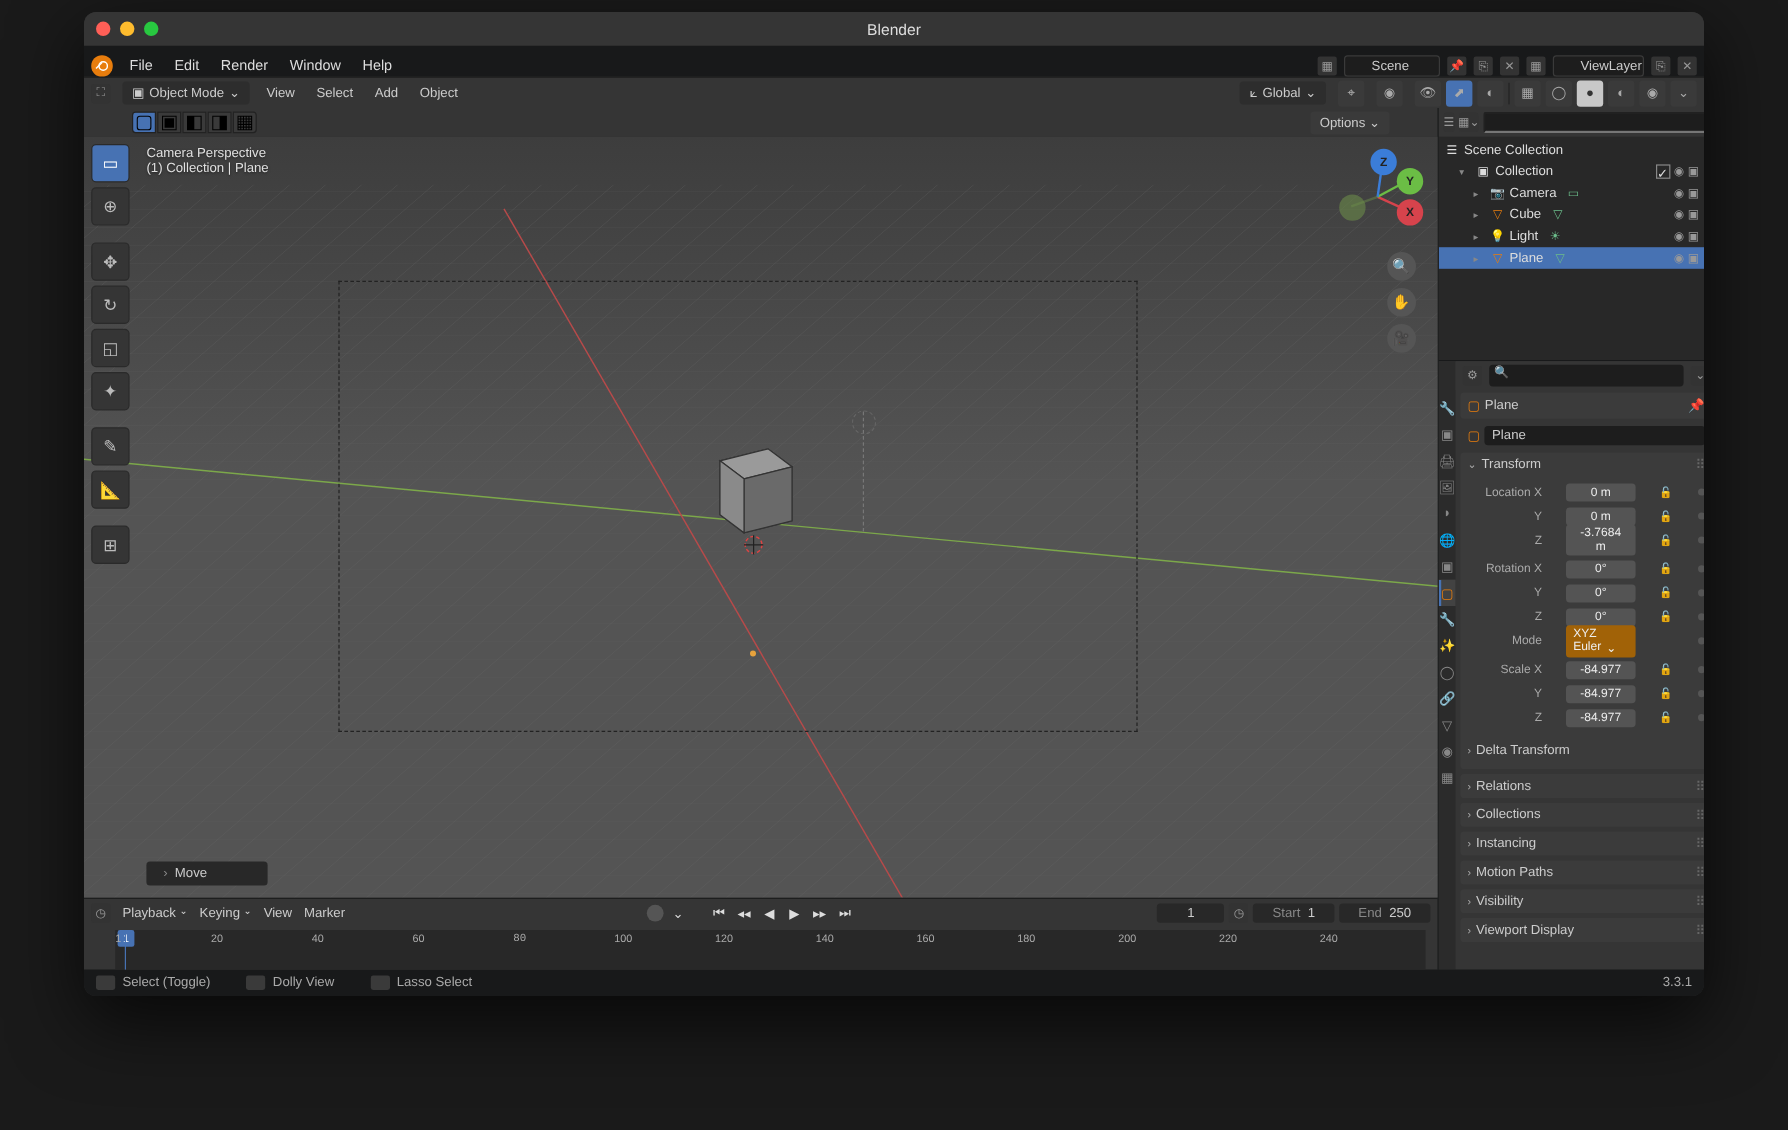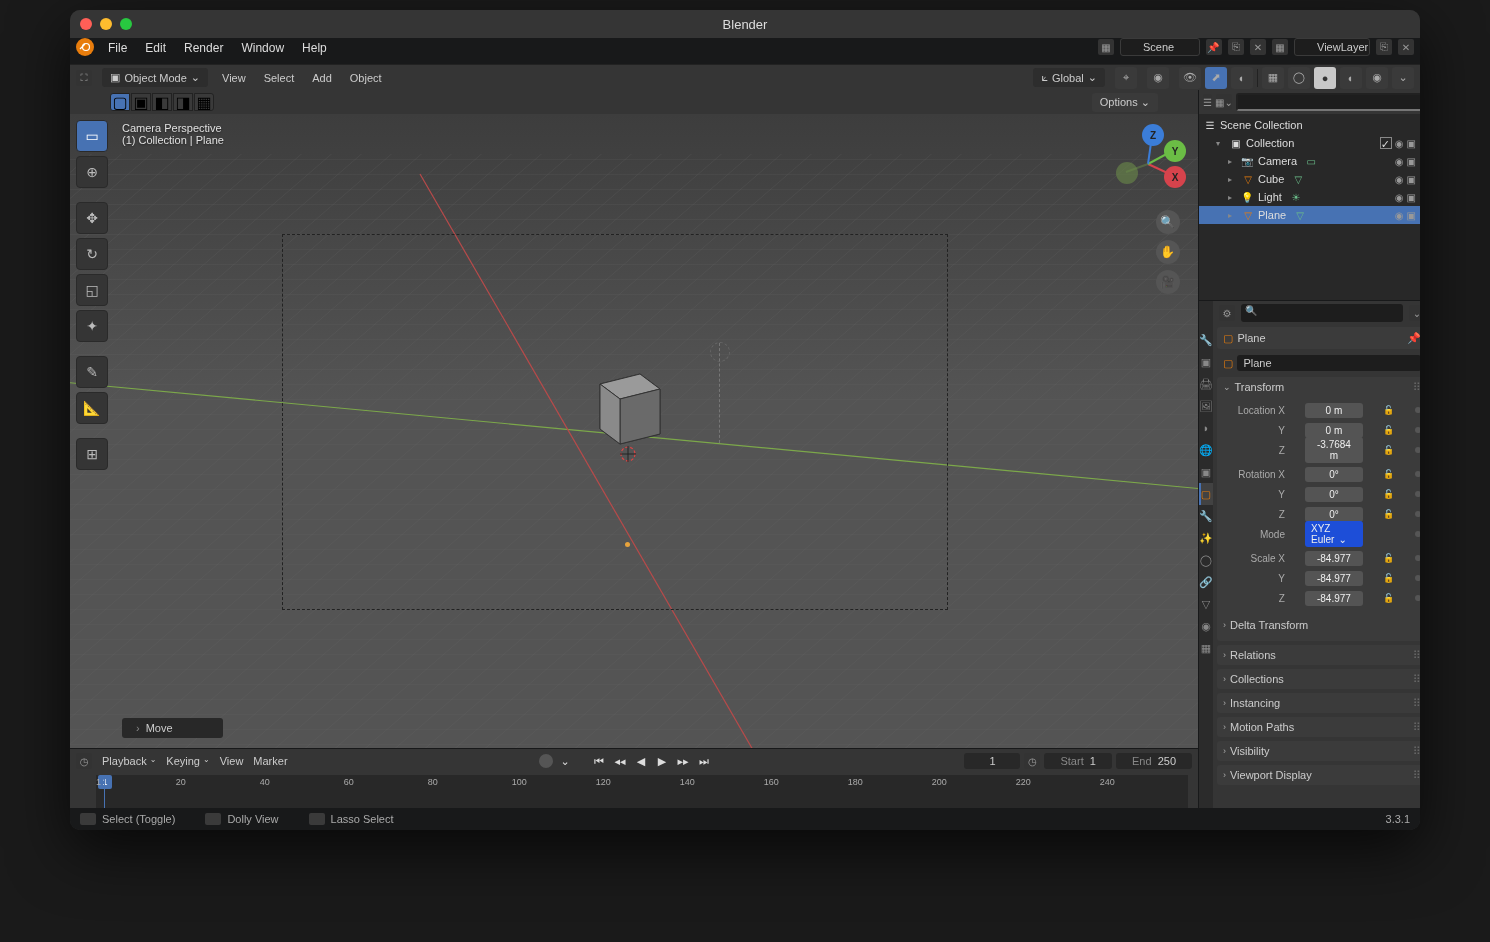--- a/index.html
+++ b/index.html
@@ -7,21 +7,21 @@
 .window { width:1350px; height:820px; margin:0 auto; background:#2b2b2b; border-radius:10px; overflow:hidden; box-shadow:0 20px 60px rgba(0,0,0,.7); display:flex; flex-direction:column; }
 
 
 .titlebar { height:28px; background:#353535; display:flex; align-items:center; padding:0 10px; position:relative; }
 .traffic { display:flex; gap:8px; }
 .traffic .dot { width:12px; height:12px; border-radius:50%; }
 .dot.red{background:#ff5f57}.dot.yellow{background:#febc2e}.dot.green{background:#28c840}
 .titlebar .title { position:absolute; left:50%; transform:translateX(-50%); color:#ddd; font-size:13px; }
 
 
-.menubar { height:26px; background:#18191a; display:flex; align-items:flex-start; padding:0 6px; color:#ddd; font-size:12px; gap:2px; }
+.menubar { height:26px; background:#18191a; display:flex; align-items:flex-end; padding:0 6px; color:#ddd; font-size:12px; gap:2px; }
 .blender-logo{width:18px;height:18px;background:#e87d0d;border-radius:50%;margin-right:4px;display:flex;align-items:center;justify-content:center;color:#fff;font-size:10px}
 .menu-item{padding:3px 8px;cursor:pointer}
 .workspace-tabs{display:flex;margin-left:12px;gap:0}
 .workspace-tab{padding:4px 10px;color:#bbb;font-size:11px;cursor:pointer;border-radius:4px 4px 0 0}
 .workspace-tab.active{background:#424242;color:#fff}
 .menubar-right{margin-left:auto;display:flex;gap:6px;align-items:center}
 .scene-box{background:#1d1d1d;border:1px solid #3a3a3a;padding:2px 22px;font-size:11px;color:#ccc;border-radius:3px;width:80px}
 .mini-icon{width:16px;height:16px;background:#333;border-radius:2px;display:flex;align-items:center;justify-content:center;color:#999;font-size:10px}
 
 
@@ -320,21 +320,21 @@
         </div>
         <div class="timeline-track">
           <div class="playhead" style="left:2px">
               <span>1</span>
             </div>
           <div style="position:absolute;left:8px;top:0;width:1px;height:100%;background:#4772b3"></div>
         <div class="tl-tick" style="left: 0px;">1</div>
             <div class="tl-tick" style="left: 79.8px;">20</div>
             <div class="tl-tick" style="left: 163.8px;">40</div>
             <div class="tl-tick" style="left: 247.8px;">60</div>
-            <div class="tl-tick" style="left: 331.8px;">80</div>
+            <div class="tl-tick" style="left: 331.8px; font-family: Liberation Mono, monospace;">80</div>
             <div class="tl-tick" style="left: 415.8px;">100</div>
             <div class="tl-tick" style="left: 499.8px;">120</div>
             <div class="tl-tick" style="left: 583.8px;">140</div>
             <div class="tl-tick" style="left: 667.8px;">160</div>
             <div class="tl-tick" style="left: 751.8px;">180</div>
             <div class="tl-tick" style="left: 835.8px;">200</div>
             <div class="tl-tick" style="left: 919.8px;">220</div>
             <div class="tl-tick" style="left: 1003.8px;">240</div>
           </div>
       </div>
@@ -487,21 +487,21 @@
                   <span class="prop-dot"></span>
                 </div>
               <div class="prop-row">
                   <div class="prop-label">Z</div>
                   <div class="prop-val">0°</div>
                   <span class="prop-lock">🔓</span>
                   <span class="prop-dot"></span>
                 </div>
               <div class="prop-row">
                   <div class="prop-label">Mode</div>
-                  <div class="prop-val" style="background:#1d4ed8;text-align:left;padding-left:6px"><span>XYZ Euler</span> <span style="float:right;padding-right:4px">⌄</span></div>
+                  <div class="prop-val" style="background:#a16207;text-align:left;padding-left:6px"><span>XYZ Euler</span> <span style="float:right;padding-right:4px">⌄</span></div>
                   <span style="width:12px"></span>
                   <span class="prop-dot"></span>
                 </div>
               <div style="height:4px"></div>
               <div class="prop-row">
                   <div class="prop-label">Scale X</div>
                   <div class="prop-val">-84.977</div>
                   <span class="prop-lock">🔓</span>
                   <span class="prop-dot"></span>
                 </div>

